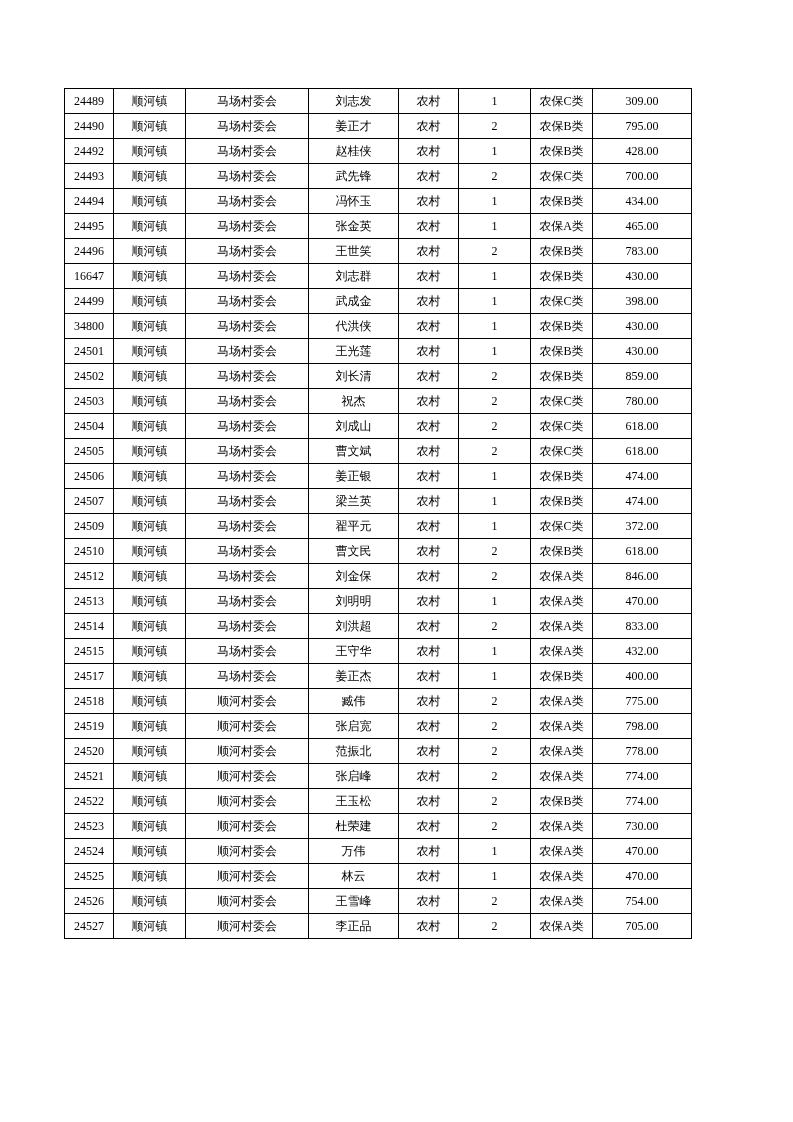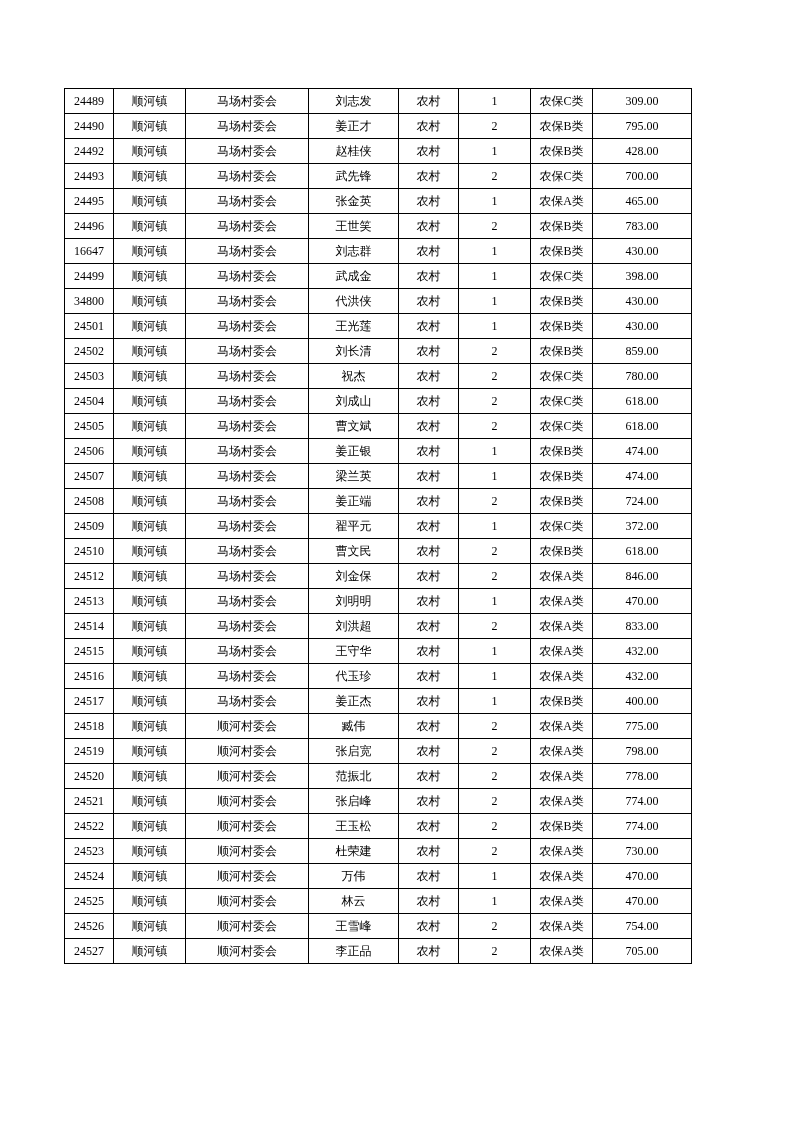--- a/index.html
+++ b/index.html
@@ -92,20 +92,30 @@
           <td>24493</td>
           <td>顺河镇</td>
           <td>马场村委会</td>
           <td>武先锋</td>
           <td>农村</td>
           <td>2</td>
           <td>农保C类</td>
           <td>700.00</td>
         </tr>
         <tr>
+          <td>24494</td>
+          <td>顺河镇</td>
+          <td>马场村委会</td>
+          <td>冯怀玉</td>
+          <td>农村</td>
+          <td>1</td>
+          <td>农保B类</td>
+          <td>434.00</td>
+        </tr>
+        <tr>
           <td>24495</td>
           <td>顺河镇</td>
           <td>马场村委会</td>
           <td>张金英</td>
           <td>农村</td>
           <td>1</td>
           <td>农保A类</td>
           <td>465.00</td>
         </tr>
         <tr>
@@ -212,30 +222,20 @@
           <td>24507</td>
           <td>顺河镇</td>
           <td>马场村委会</td>
           <td>梁兰英</td>
           <td>农村</td>
           <td>1</td>
           <td>农保B类</td>
           <td>474.00</td>
         </tr>
         <tr>
-          <td>24508</td>
-          <td>顺河镇</td>
-          <td>马场村委会</td>
-          <td>姜正端</td>
-          <td>农村</td>
-          <td>2</td>
-          <td>农保B类</td>
-          <td>724.00</td>
-        </tr>
-        <tr>
           <td>24509</td>
           <td>顺河镇</td>
           <td>马场村委会</td>
           <td>翟平元</td>
           <td>农村</td>
           <td>1</td>
           <td>农保C类</td>
           <td>372.00</td>
         </tr>
         <tr>
@@ -276,30 +276,20 @@
           <td>农村</td>
           <td>2</td>
           <td>农保A类</td>
           <td>833.00</td>
         </tr>
         <tr>
           <td>24515</td>
           <td>顺河镇</td>
           <td>马场村委会</td>
           <td>王守华</td>
-          <td>农村</td>
-          <td>1</td>
-          <td>农保A类</td>
-          <td>432.00</td>
-        </tr>
-        <tr>
-          <td>24516</td>
-          <td>顺河镇</td>
-          <td>马场村委会</td>
-          <td>代玉珍</td>
           <td>农村</td>
           <td>1</td>
           <td>农保A类</td>
           <td>432.00</td>
         </tr>
         <tr>
           <td>24517</td>
           <td>顺河镇</td>
           <td>马场村委会</td>
           <td>姜正杰</td>

